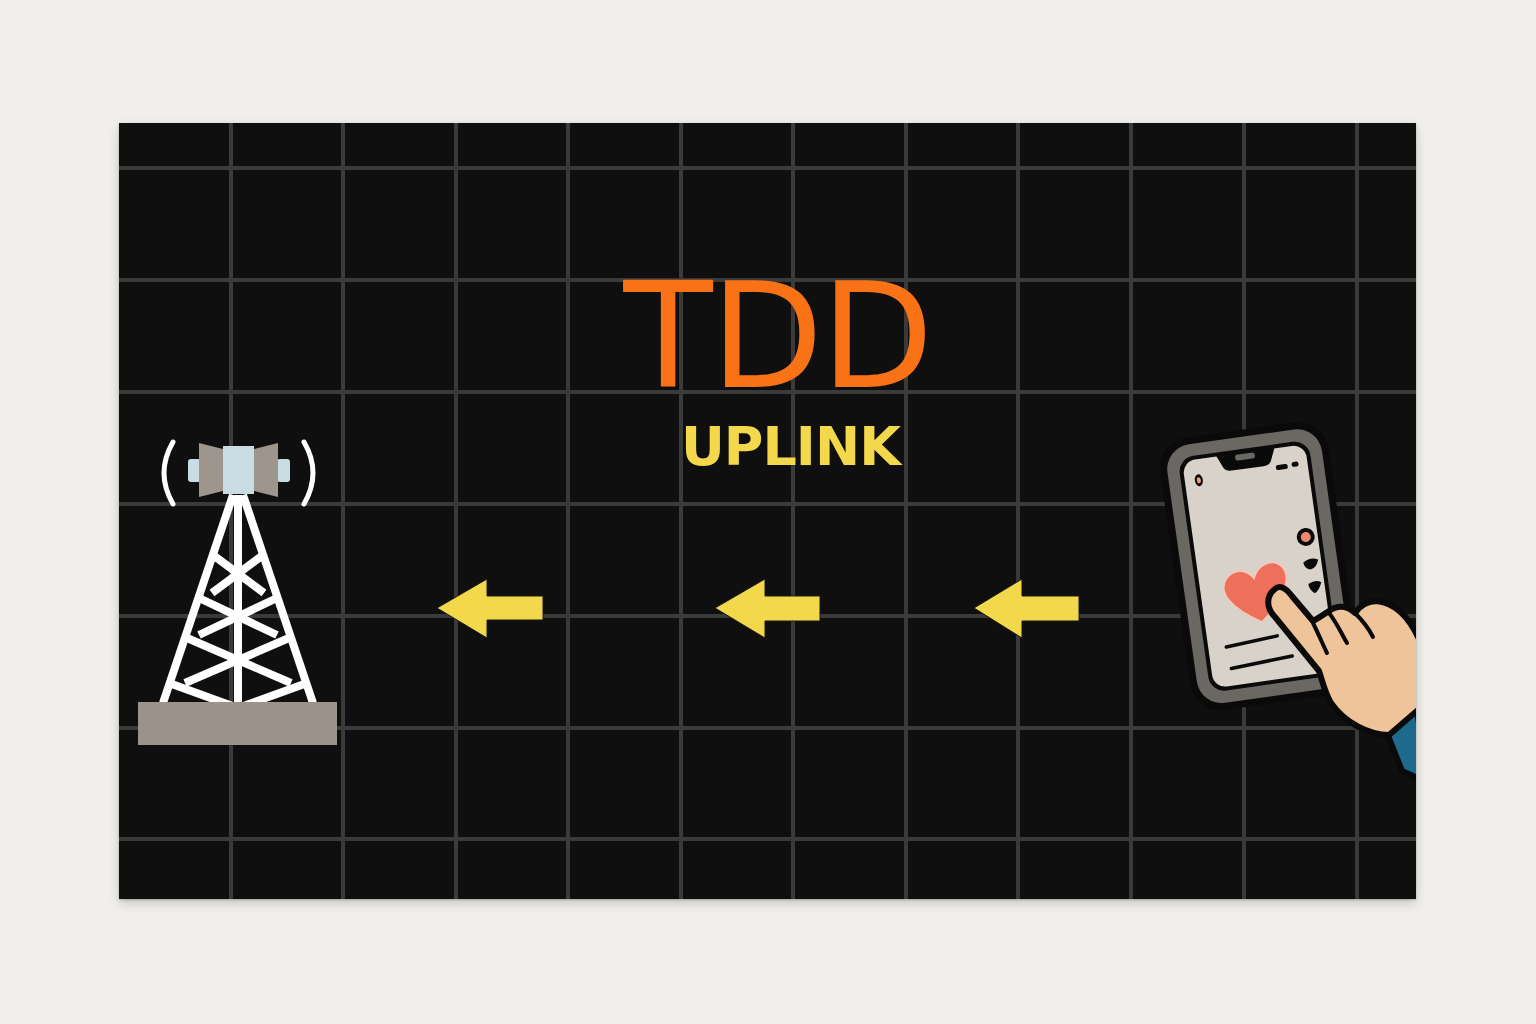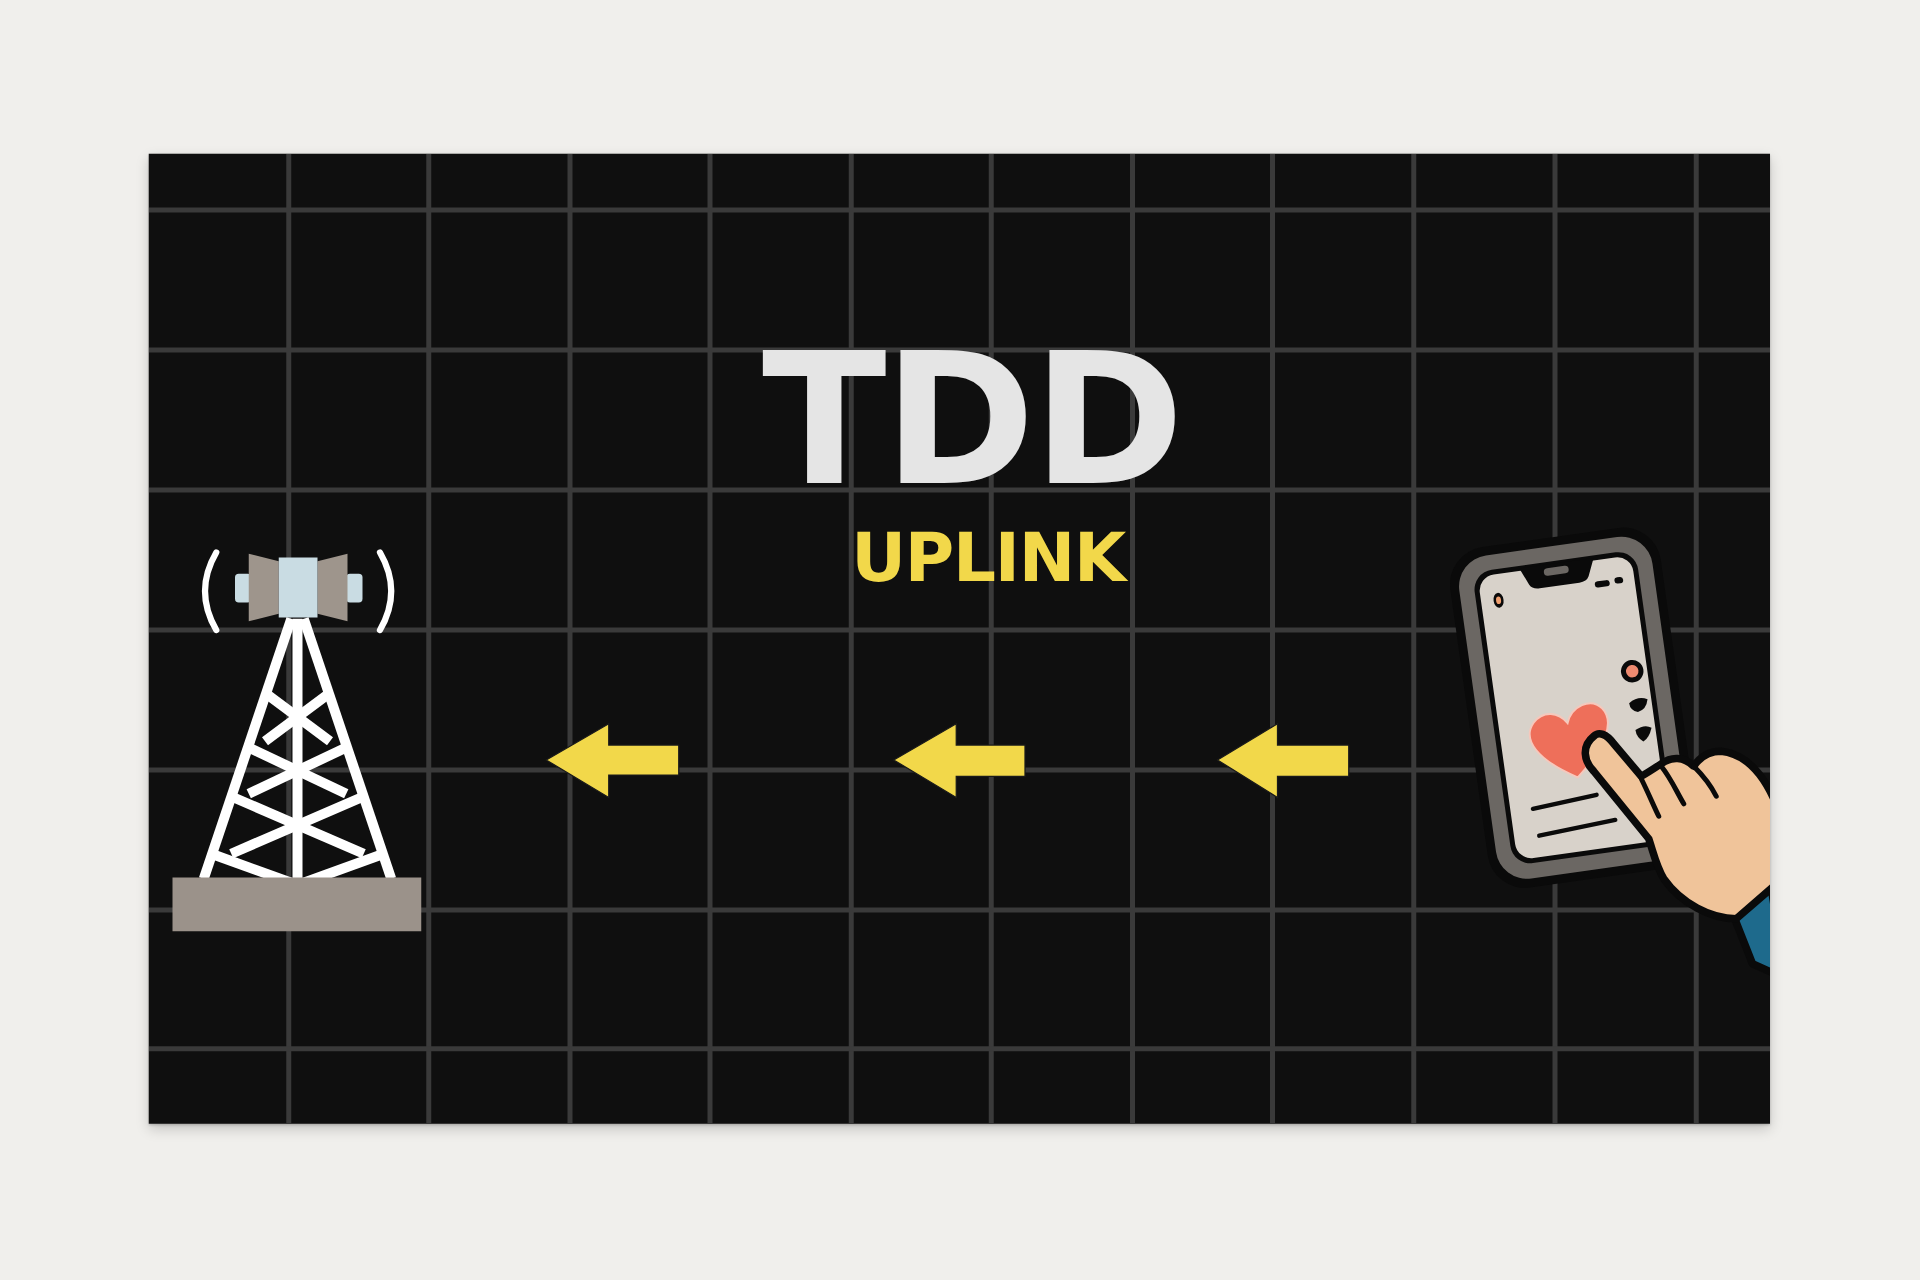--- a/index.html
+++ b/index.html
@@ -10,21 +10,21 @@
   }
   .panel {
     position: absolute; left: 119px; top: 123px; width: 1297px; height: 776px;
     background-color: #0f0f0f;
     box-shadow: 0 4px 10px rgba(0,0,0,0.18), 0 1px 2px rgba(0,0,0,0.2);
     overflow: hidden;
   }
   .grid { position: absolute; left: 0; top: 0; width: 100%; height: 100%; }
   .title {
     position: absolute; left: 0; width: 100%; top: 140px; margin: 0;
-    text-align: center; color: #e5e5e5; font-weight: bold;
+    text-align: center; color: #f97316; font-weight: normal;
     font-size: 146px; line-height: 1; letter-spacing: -2px;
     transform: translateX(10px);
   }
   .subtitle {
     position: absolute; left: 0; width: 100%; top: 297px;
     text-align: center; color: #f2d84a; font-weight: bold;
     font-size: 54px; line-height: 1; letter-spacing: -1px;
     transform: translateX(23px);
   }
   .art { position: absolute; left: 0; top: 0; width: 100%; height: 100%; }

